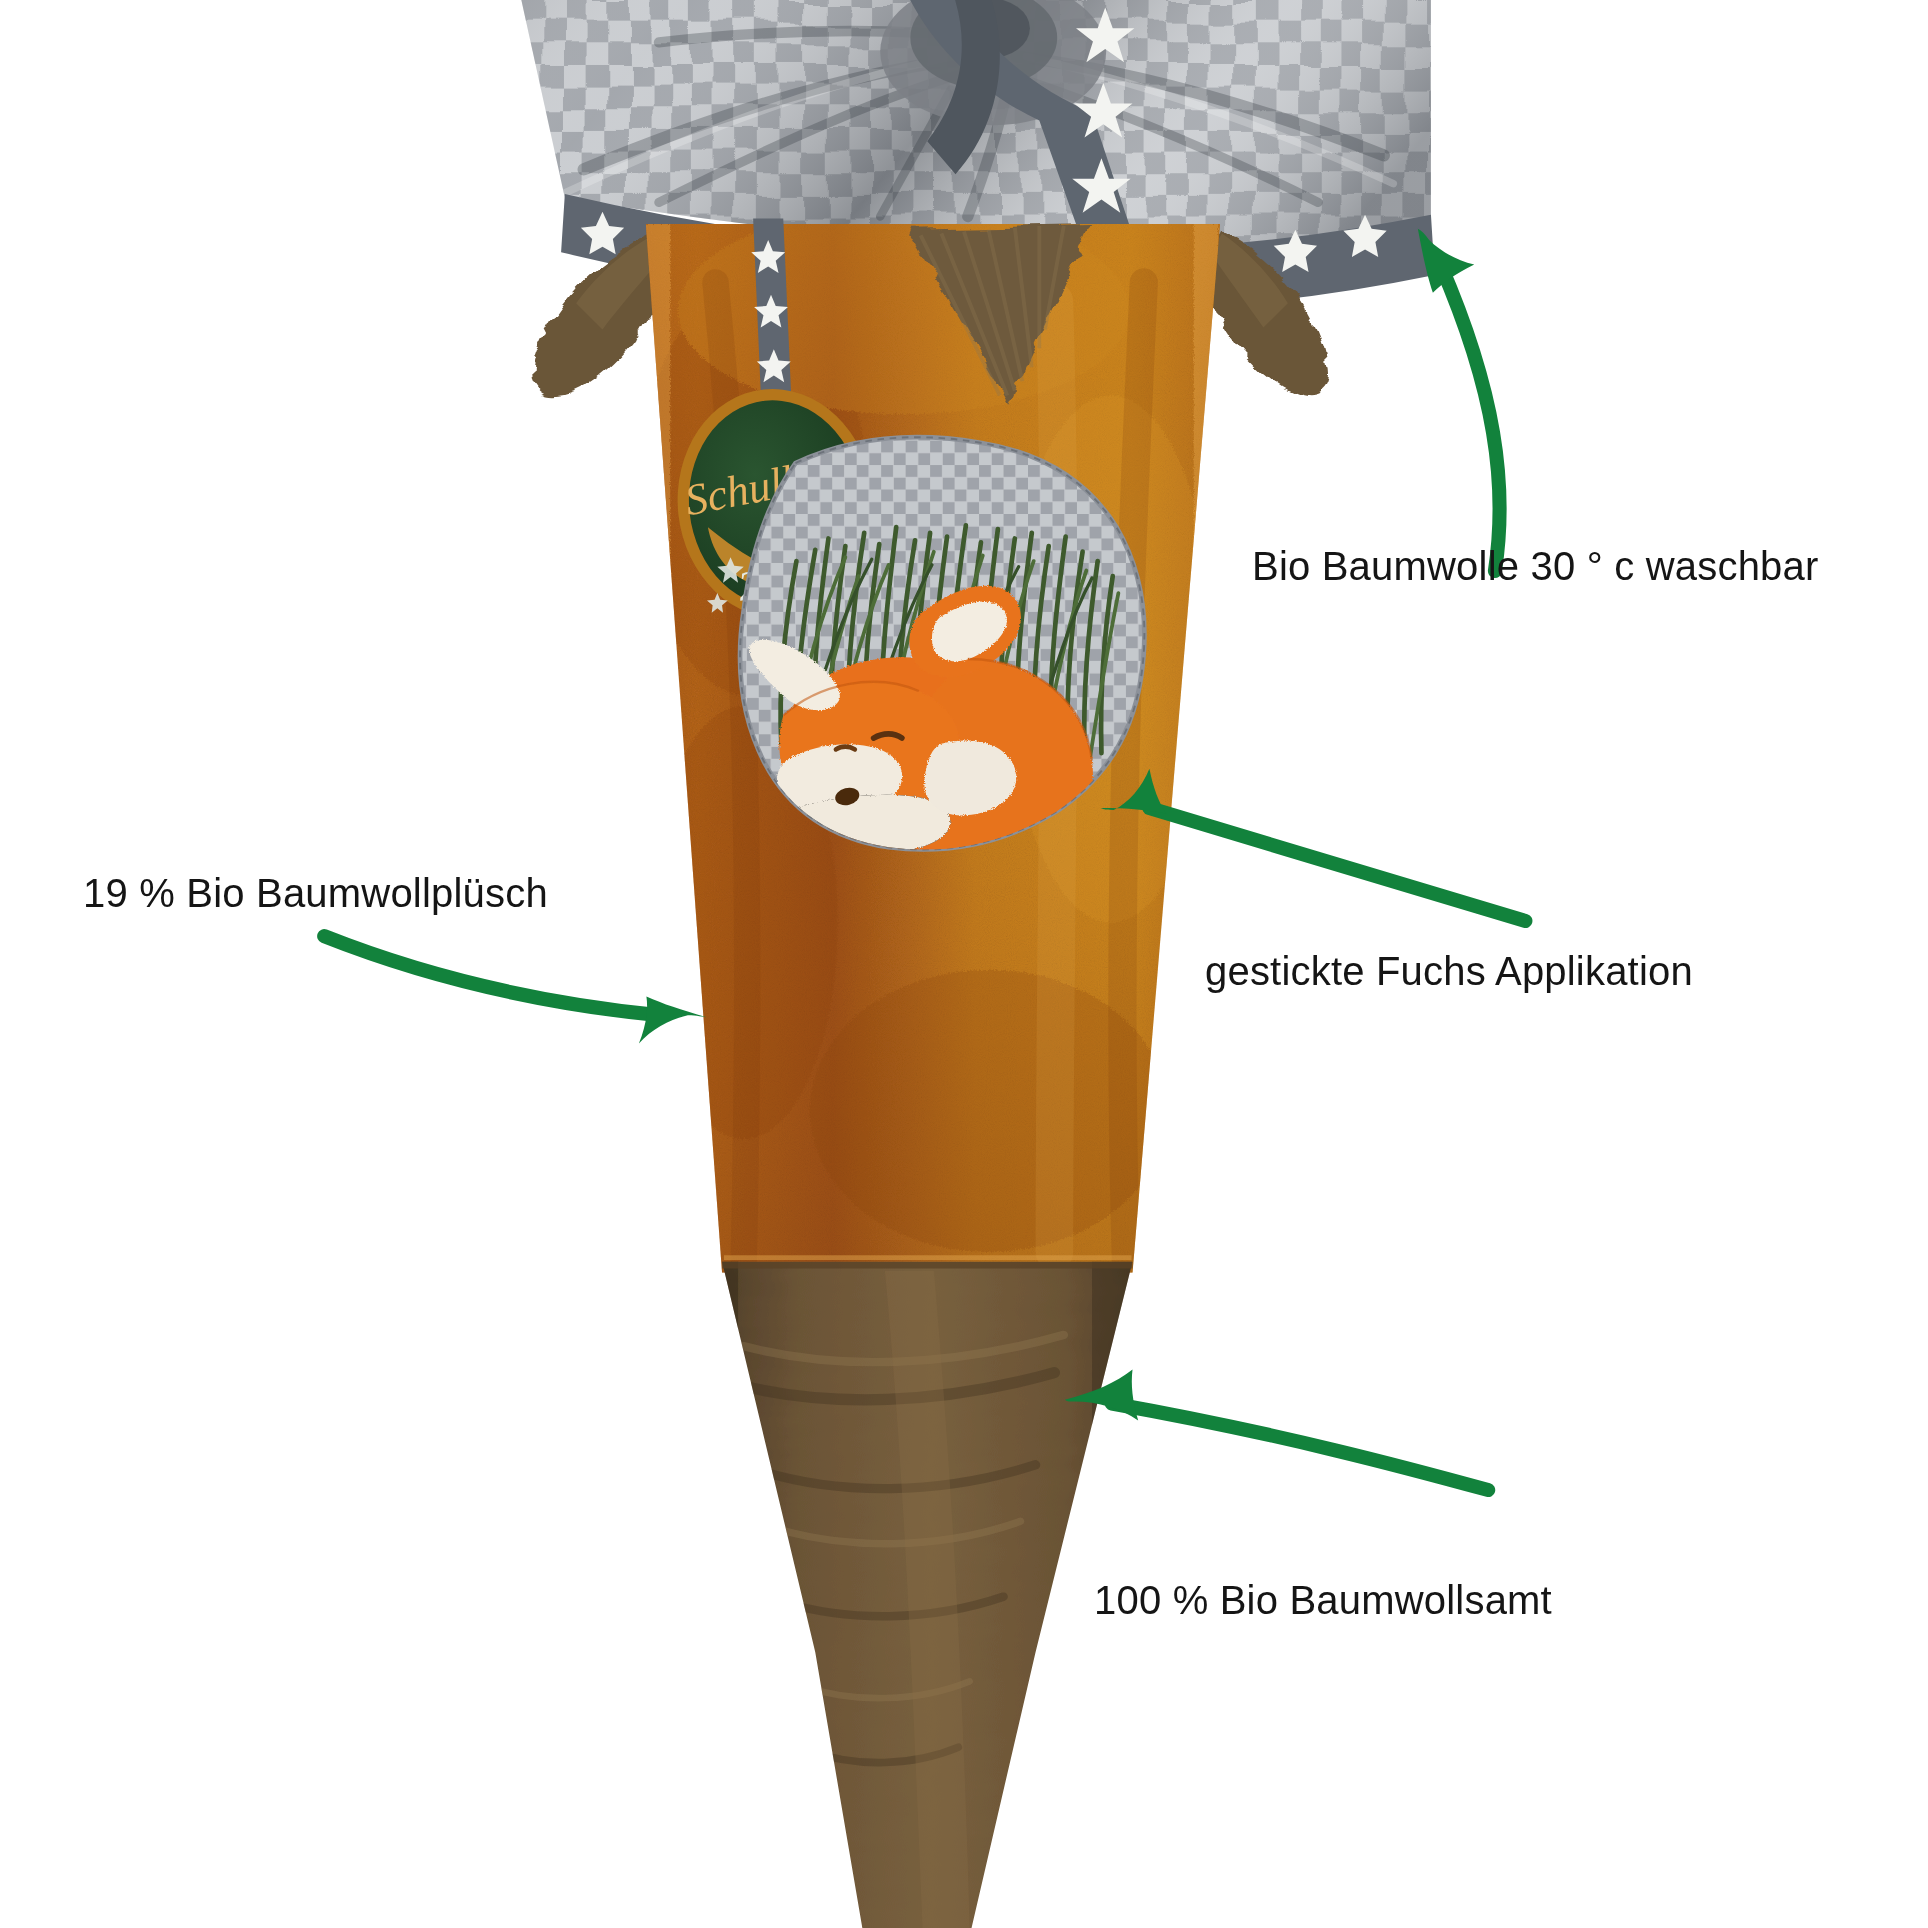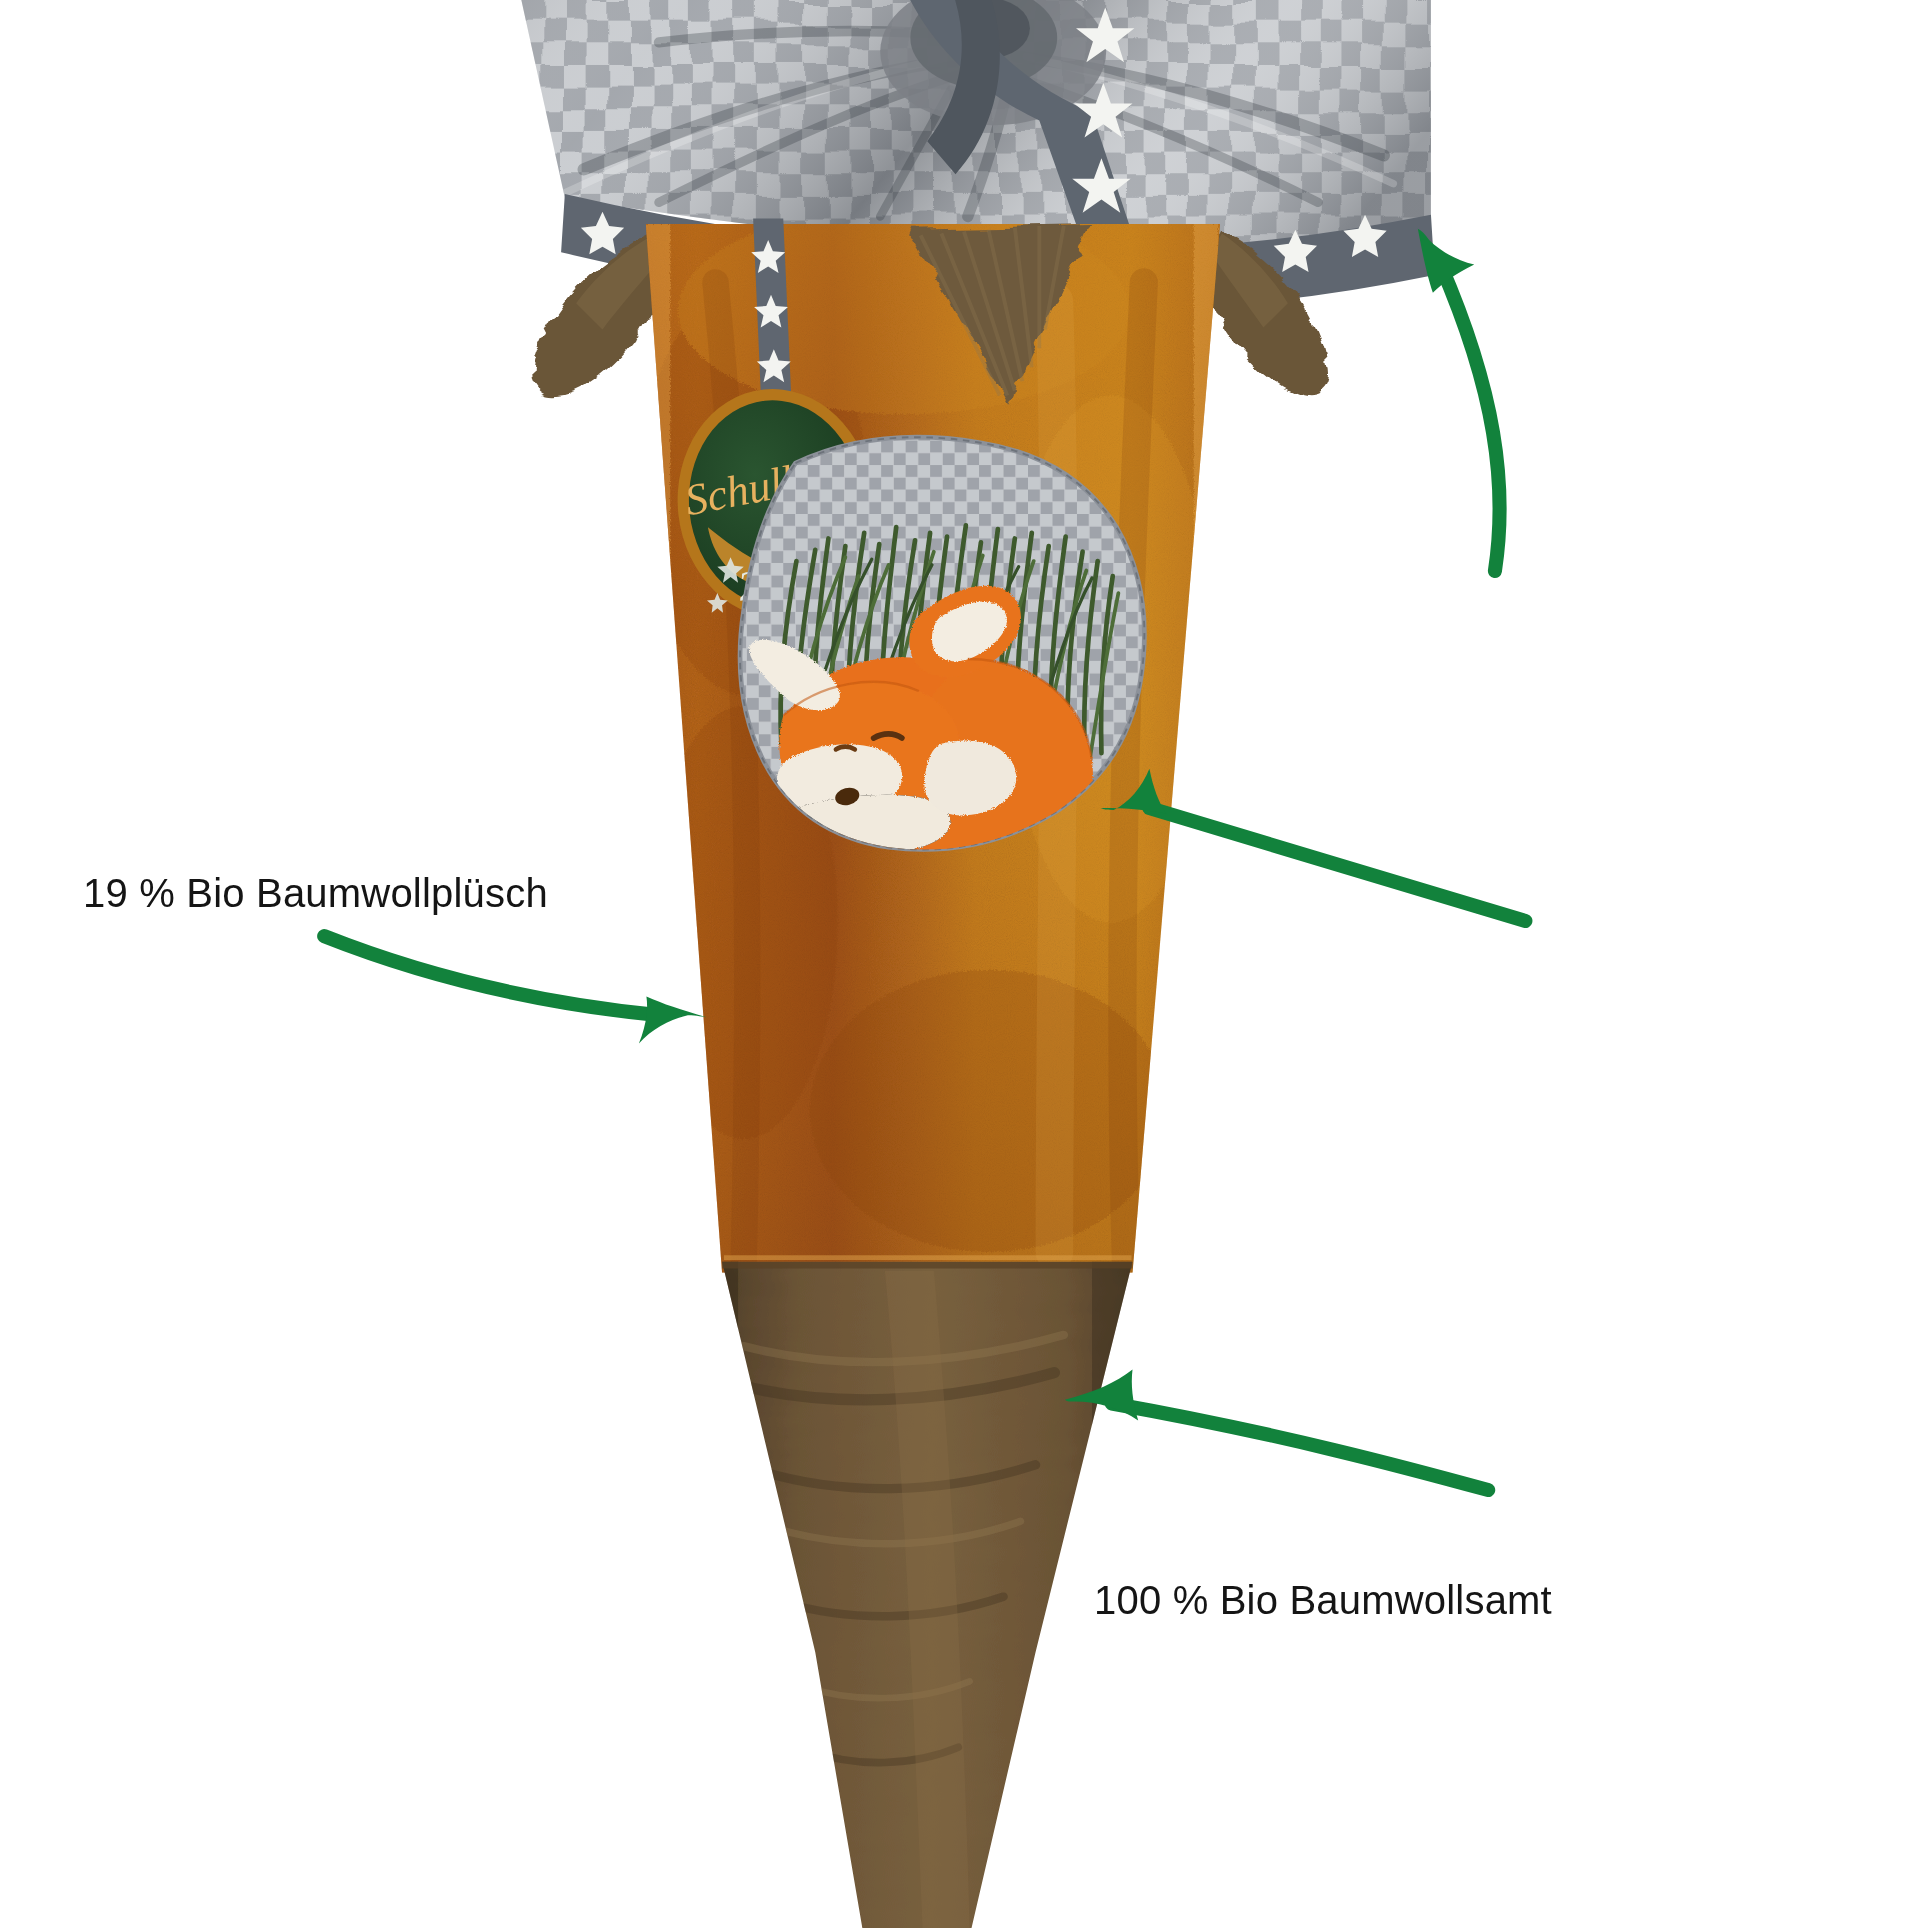--- a/index.html
+++ b/index.html
@@ -358,31 +358,33 @@
     </g>
 
     <path d="M767,1344 L1203,1344" stroke="#5a4226" stroke-width="7" opacity="0.75" fill="none"></path>
     <path d="M769,1336 L1202,1336" stroke="#e0a44b" stroke-width="5" opacity="0.5" fill="none"></path>
   </svg>
 
   <svg class="arrow-svg a-washbar" viewBox="0 0 300 400">
     <path d="M118,392 C132,300 118,200 60,66" stroke="#12823c" stroke-width="15" fill="none" stroke-linecap="round"></path>
     <path d="M36,28 C42,60 46,78 52,96 C62,86 76,76 96,66 C78,62 60,52 48,40 C44,34 40,30 36,28 Z" fill="#12823c"></path>
   </svg>
+  <div class="callout-label lbl-washbar">Bio Baumwolle 30 ° c waschbar</div>
 
   <svg class="arrow-svg a-plush" viewBox="0 0 450 190">
     <path d="M14,14 C110,52 230,84 370,98" stroke="#12823c" stroke-width="15" fill="none" stroke-linecap="round"></path>
     <path d="M420,100 C392,92 374,86 356,78 C358,92 356,108 348,128 C362,112 382,102 400,98 C410,98 416,100 420,100 Z" fill="#12823c"></path>
   </svg>
   <div class="callout-label lbl-plush">19 % Bio Baumwollplüsch</div>
 
   <svg class="arrow-svg a-fuchs" viewBox="0 0 520 200">
     <path d="M470,168 C400,146 280,110 70,48" stroke="#12823c" stroke-width="15" fill="none" stroke-linecap="round"></path>
     <path d="M18,34 C48,34 68,36 88,40 C80,28 74,12 70,-8 C62,12 48,28 32,36 C26,36 22,36 18,34 Z" fill="#12823c" transform="translate(0,14)"></path>
   </svg>
+  <div class="callout-label lbl-fuchs">gestickte Fuchs Applikation</div>
 
   <svg class="arrow-svg a-samt" viewBox="0 0 520 220">
     <path d="M460,152 C380,130 240,92 60,60" stroke="#12823c" stroke-width="15" fill="none" stroke-linecap="round"></path>
     <path d="M10,56 C42,48 64,38 82,24 C80,40 82,58 88,78 C70,66 46,58 20,58 C16,58 12,58 10,56 Z" fill="#12823c"></path>
   </svg>
   <div class="callout-label lbl-samt">100 % Bio Baumwollsamt</div>
 
 </div>
 
 

